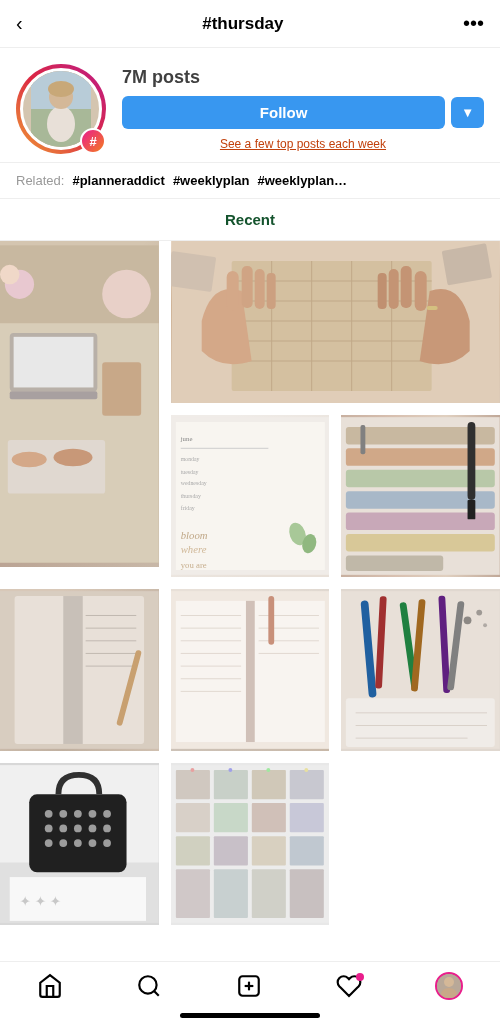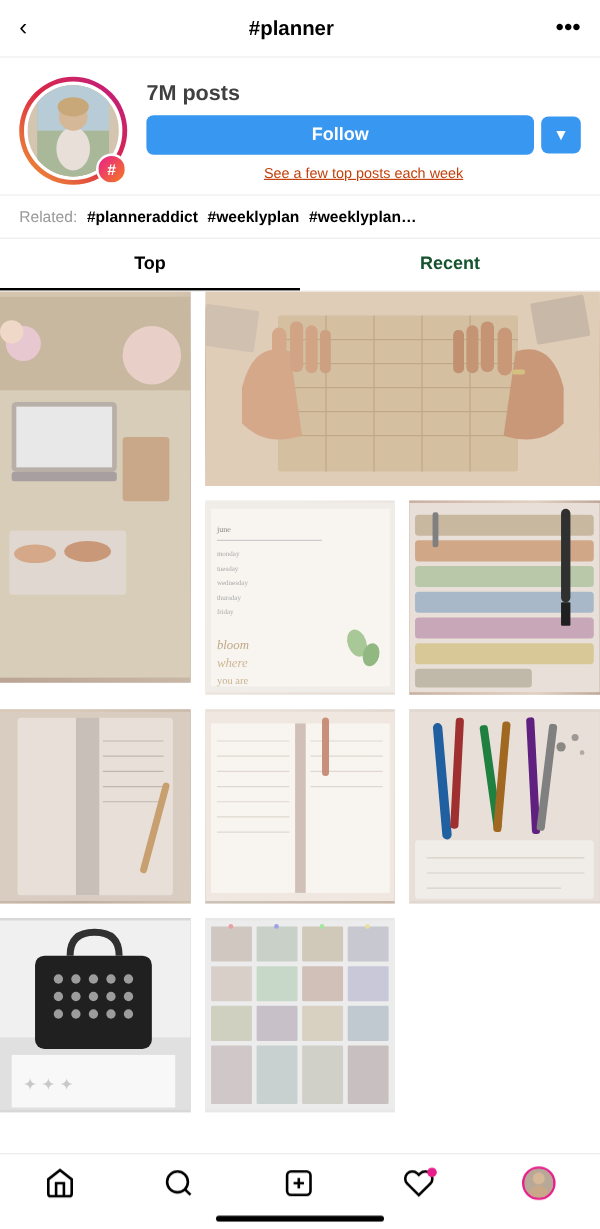--- a/index.html
+++ b/index.html
@@ -256,21 +256,21 @@
     .img-planner1 { background: linear-gradient(135deg, #d8c8b8 20%, #c0b0a0 70%, #d0c0b0 100%); }
     .img-planner2 { background: linear-gradient(160deg, #e8e0d8 10%, #d0c8c0 60%, #c8b8a8 100%); }
     .img-colors { background: linear-gradient(90deg, #c8b0a0 0%, #d8c0b0 33%, #e0d0c0 66%, #c0a898 100%); }
     .img-pink { background: linear-gradient(135deg, #f8e8f0 30%, #f0d8e8 70%, #e8c8e0 100%); }
   </style>
 </head>
 <body>
 
 <div class="header">
   <span class="header-back">‹</span>
-  <span class="header-title">#planner</span>
+  <span class="header-title">#thursday</span>
   <span class="header-more">•••</span>
 </div>
 
 <div class="profile-section">
   <div class="avatar-wrapper">
     <div class="avatar-ring">
       <div class="avatar-inner">
 
         <svg viewBox="0 0 60 80" xmlns="http://www.w3.org/2000/svg">
           <rect width="60" height="80" fill="#c8b59a"></rect>
@@ -303,21 +303,20 @@
 <div class="related-section">
   <span class="related-label">Related:</span>
   <div class="related-tags">
     <span class="related-tag">#planneraddict</span>
     <span class="related-tag">#weeklyplan</span>
     <span class="related-tag">#weeklyplan…</span>
   </div>
 </div>
 
 <div class="tabs">
-  <div class="tab active">Top</div>
   <div class="tab">Recent</div>
 </div>
 
 <div class="grid-wrapper">
 
   <div class="double-cell img-desk span-row2" style="position:relative;">
     <svg width="100%" height="100%" viewBox="0 0 163 326" xmlns="http://www.w3.org/2000/svg">
       <rect width="163" height="326" fill="#c8b8a0"></rect>
 
       <rect x="0" y="80" width="163" height="246" fill="#d8cdb8"></rect>

